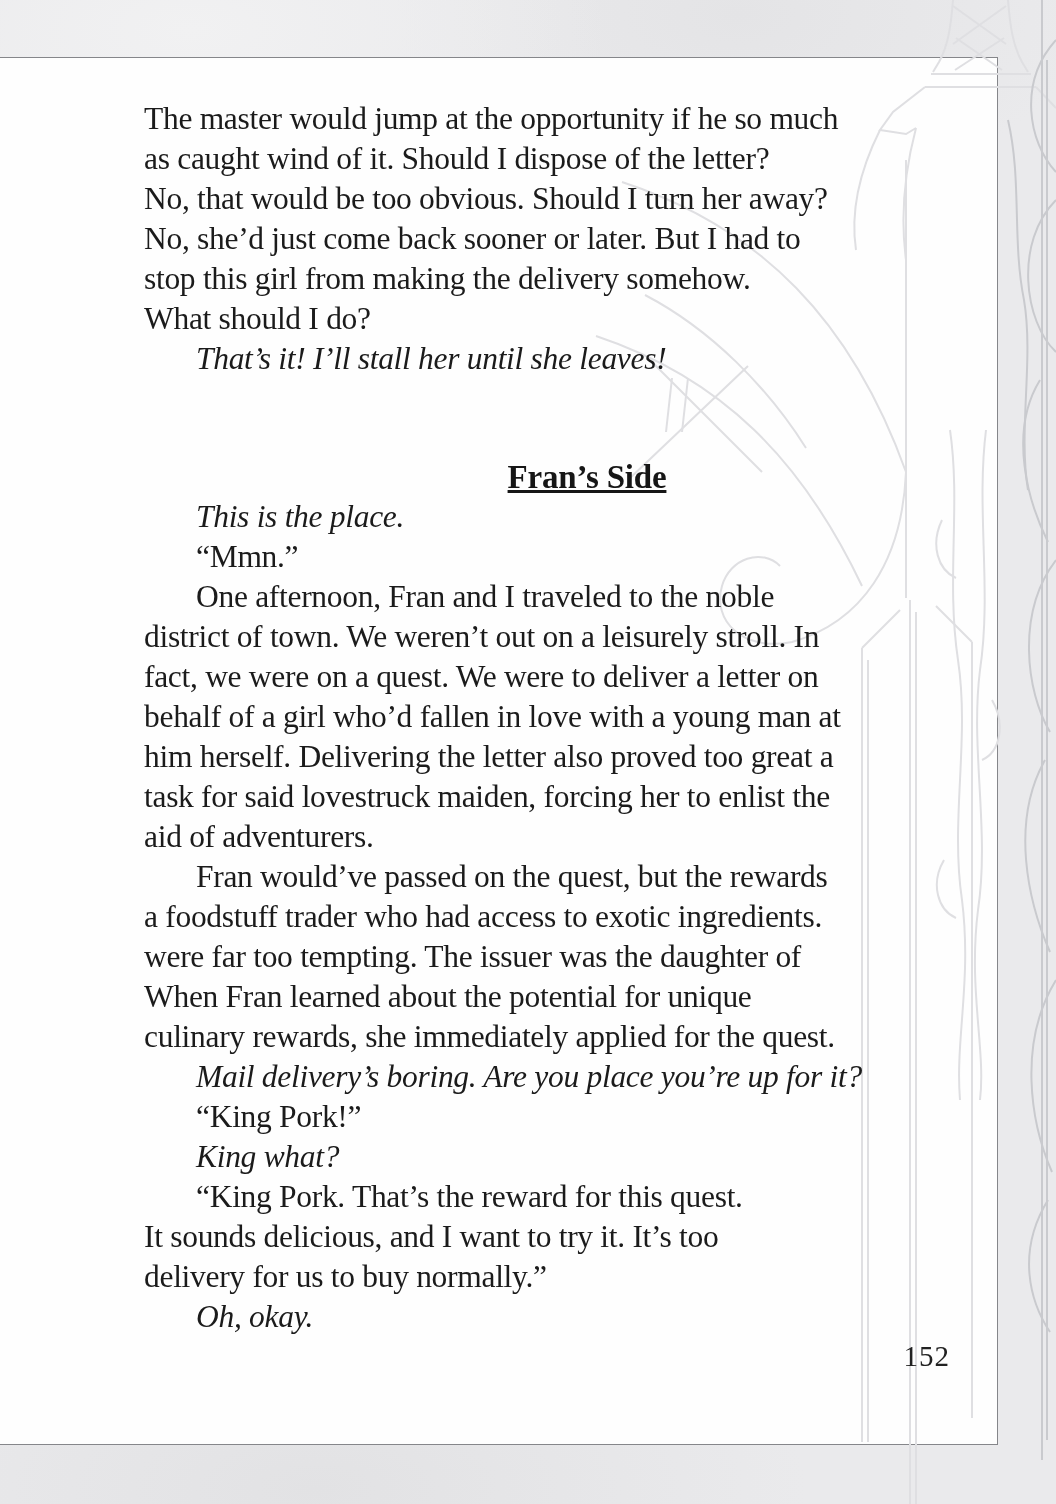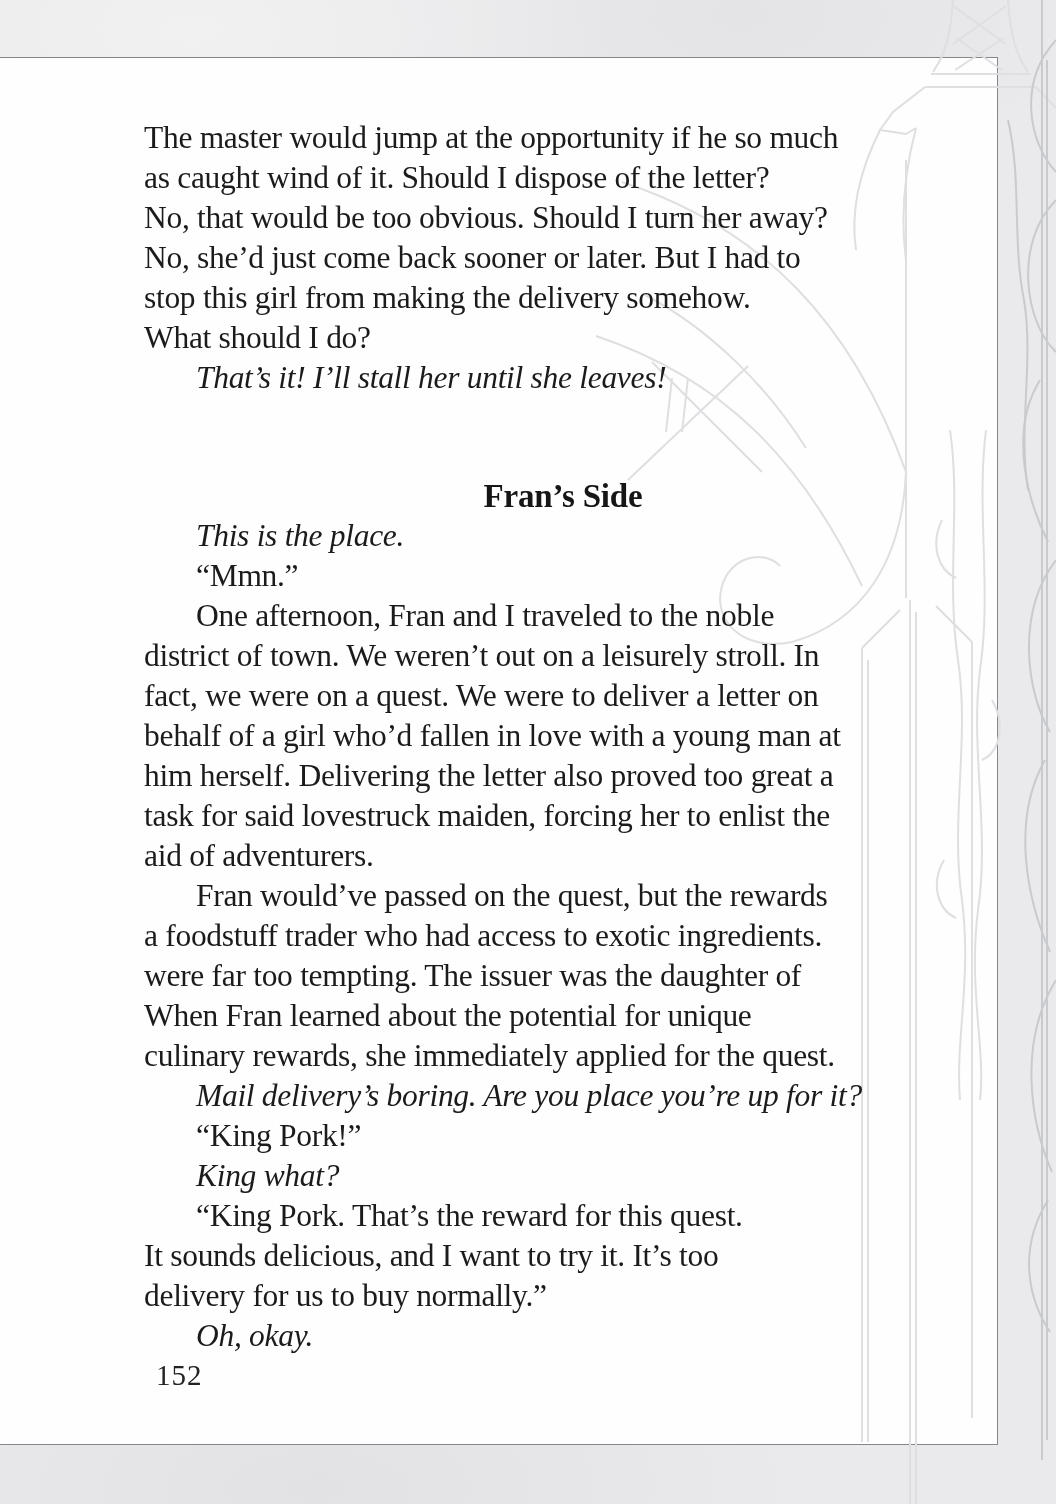--- a/index.html
+++ b/index.html
@@ -21,45 +21,45 @@
     border:1px solid #85868a;
     box-sizing:border-box;
     z-index:1;
   }
   svg.watermark { position:absolute; left:0; top:0; z-index:2; }
   .content {
     position:absolute; left:0; top:58px; width:998px;
     box-sizing:border-box;
     padding:41px 60px 0 144px;
     z-index:3;
-    margin-top:19px;
   }
   .ln {
     font-size:31.5px;
     line-height:40px;
     letter-spacing:-0.3px;
     color:#1b1b1b;
     white-space:nowrap;
   }
   .in { padding-left:52px; }
   .it { font-style:italic; }
   .heading {
     margin-top:78px;
     font-weight:bold;
     font-size:33px;
     line-height:40px;
     text-align:center;
     color:#161616;
-    position:relative; left:22px;
+    position:relative; left:46px;
     letter-spacing:-0.2px;
+    text-decoration:underline;
   }
   .pageno {
     font-size:29px;
     line-height:38px;
-    text-align:left;
+    text-align:right;
     color:#222;
     position:relative; left:12px;
     letter-spacing:1px;
   }
 </style>
 </head>
 <body>
 
 <div class="panel"></div>
 

